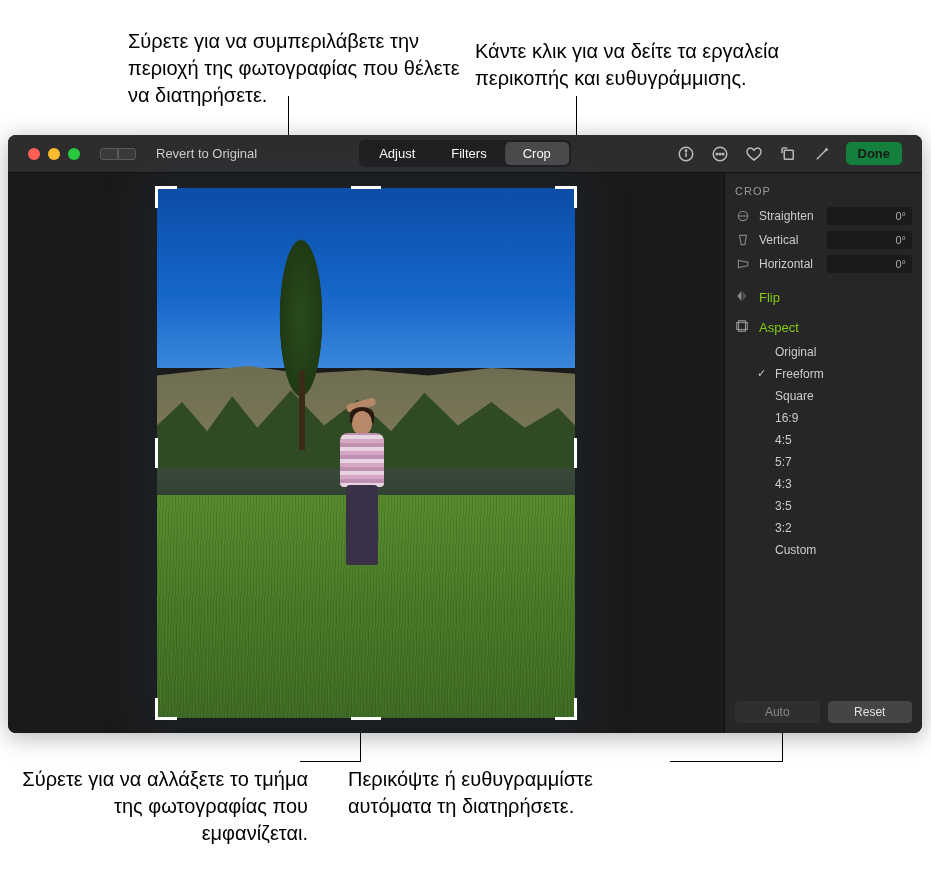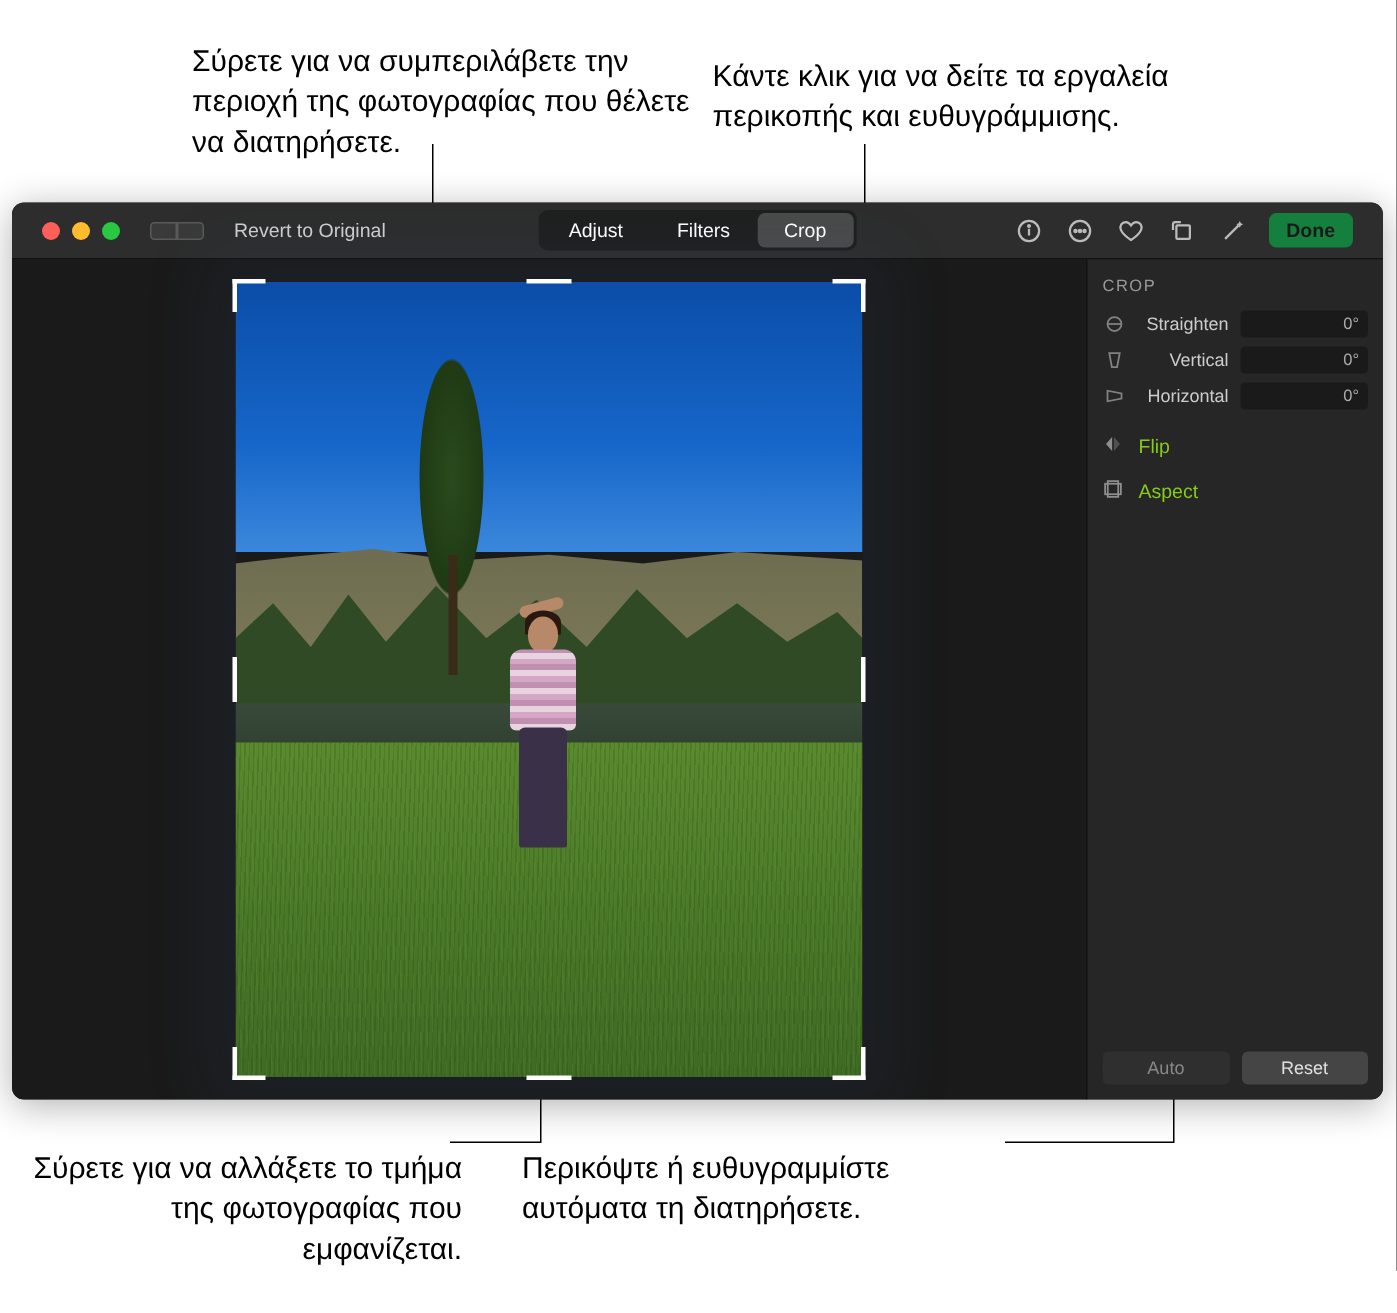--- a/index.html
+++ b/index.html
@@ -126,21 +126,21 @@
   .edge.r{right:-2px;top:calc(50% - 15px);width:3px;height:30px;}
 
   .side-panel {
     width:198px; background:#262626; padding:12px 10px 10px 10px;
     display:flex; flex-direction:column; font-size:12px; color:#ccc;
     border-left:1px solid #111;
   }
   .panel-title{font-size:11px;letter-spacing:1px;color:#999;margin-bottom:10px;}
   .slider-row{display:flex;align-items:center;gap:8px;margin-bottom:6px;}
   .slider-row .sicon{width:16px;height:16px;display:flex;align-items:center;justify-content:center;opacity:0.7;}
-  .slider-row .sname{flex:0 0 60px;font-size:12px;text-align:right;}
+  .slider-row .sname{flex:0 0 60px;font-size:12px;}
   .slider-row .strack{flex:1;height:18px;background:#1a1a1a;border-radius:3px;position:relative;display:flex;align-items:center;justify-content:flex-end;padding:0 6px;}
   .slider-row .sval{font-size:11px;color:#aaa;}
   .section-row{display:flex;align-items:center;gap:8px;margin:10px 0 4px 0;}
   .section-row .sicon{width:16px;height:16px;opacity:0.8;}
   .section-row .slabel{font-size:13px;color:#84cc16;}
   .aspect-list{margin-left:26px;display:flex;flex-direction:column;gap:8px;margin-top:6px;}
   .aspect-item{font-size:12px;color:#ccc;position:relative;padding-left:14px;cursor:pointer;}
   .aspect-item.selected::before{content:"✓";position:absolute;left:-4px;color:#ccc;font-size:11px;}
   .panel-footer{margin-top:auto;display:flex;gap:8px;}
   .panel-footer button{flex:1;height:22px;border:none;border-radius:4px;font-size:12px;cursor:pointer;}
@@ -300,20 +300,32 @@
       <div class="section-row">
         <div class="sicon">
           <svg width="14" height="14" viewBox="0 0 24 24" fill="none" stroke="#aaa" stroke-width="2">
               <rect x="3" y="6" width="18" height="12"></rect>
               <rect x="6" y="3" width="12" height="18"></rect>
             </svg>
         </div>
         <div class="slabel">Aspect</div>
       </div>
 
+      <div class="aspect-list" id="aspect-list">
+          <div class="aspect-item">Original</div>
+          <div class="aspect-item selected">Freeform</div>
+          <div class="aspect-item">Square</div>
+          <div class="aspect-item">16:9</div>
+          <div class="aspect-item">4:5</div>
+          <div class="aspect-item">5:7</div>
+          <div class="aspect-item">4:3</div>
+          <div class="aspect-item">3:5</div>
+          <div class="aspect-item">3:2</div>
+          <div class="aspect-item">Custom</div>
+        </div>
 
       <div class="panel-footer">
         <button class="btn-auto">Auto</button>
         <button class="btn-reset">Reset</button>
       </div>
     </div>
   </div>
 </div>
 
 </body></html>

